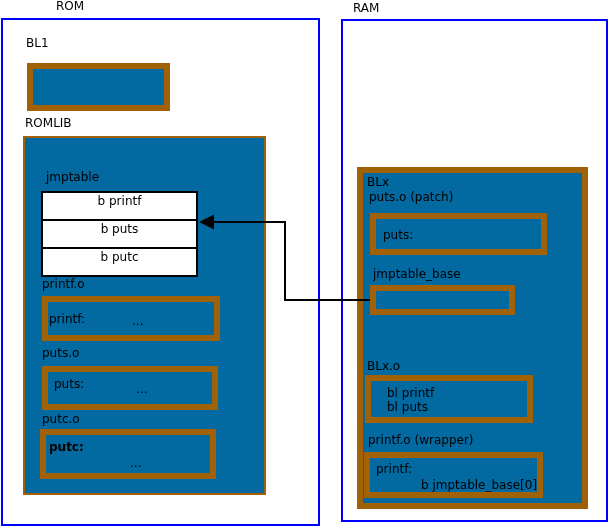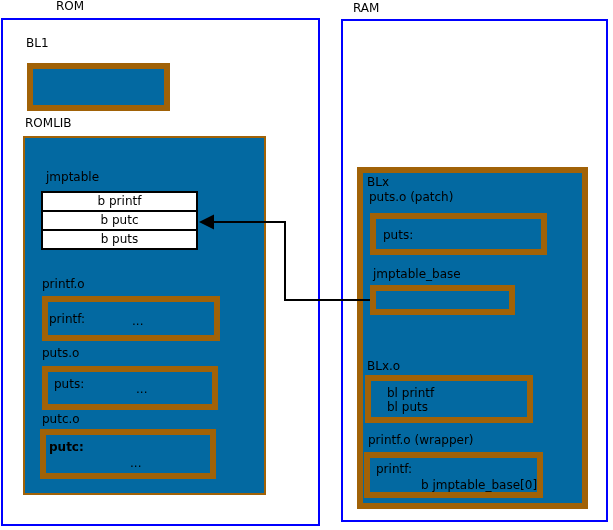--- a/index.html
+++ b/index.html
@@ -26,21 +26,21 @@
   }
   .box {
     position: absolute;
     border: 6px solid #a16207;
     box-sizing: border-box;
     background: #0369a1;
   }
   .row {
     border: 2px solid #000000;
     box-sizing: border-box;
-    height: 21px;
+    height: 30px;
     margin-top: -2px;
     text-align: center;
     line-height: 17px;
     background: #ffffff;
   }
   .row:first-child { margin-top: 0; }
   .inner {
     position: absolute;
     white-space: nowrap;
     line-height: 13px;
@@ -61,22 +61,22 @@
 
   <div class="lbl" style="left:26px; top:37px;">BL1</div>
   <div class="box" style="left:27px; top:63px; width:143px; height:48px;"></div>
 
   <div class="lbl" style="left:25px; top:117px;">ROMLIB</div>
   <div class="box" style="left:23px; top:136px; width:243px; height:359px; border-width:2px;"></div>
 
   <div class="lbl" style="left:46px; top:171px;">jmptable</div>
   <div style="position:absolute; left:41px; top:191px; width:157px;">
     <div class="row">b printf</div>
+    <div class="row">b puts</div>
     <div class="row">b putc</div>
-    <div class="row">b puts</div>
   </div>
 
   <div class="lbl" style="left:42px; top:278px;">printf.o</div>
   <div class="box" style="left:42px; top:296px; width:178px; height:45px;">
     <span class="inner" style="left:1px; top:11px;">printf:</span>
     <span class="inner" style="left:84px; top:13px;">...</span>
   </div>
 
   <div class="lbl" style="left:42px; top:347px;">puts.o</div>
   <div class="box" style="left:42px; top:366px; width:176px; height:44px;">

